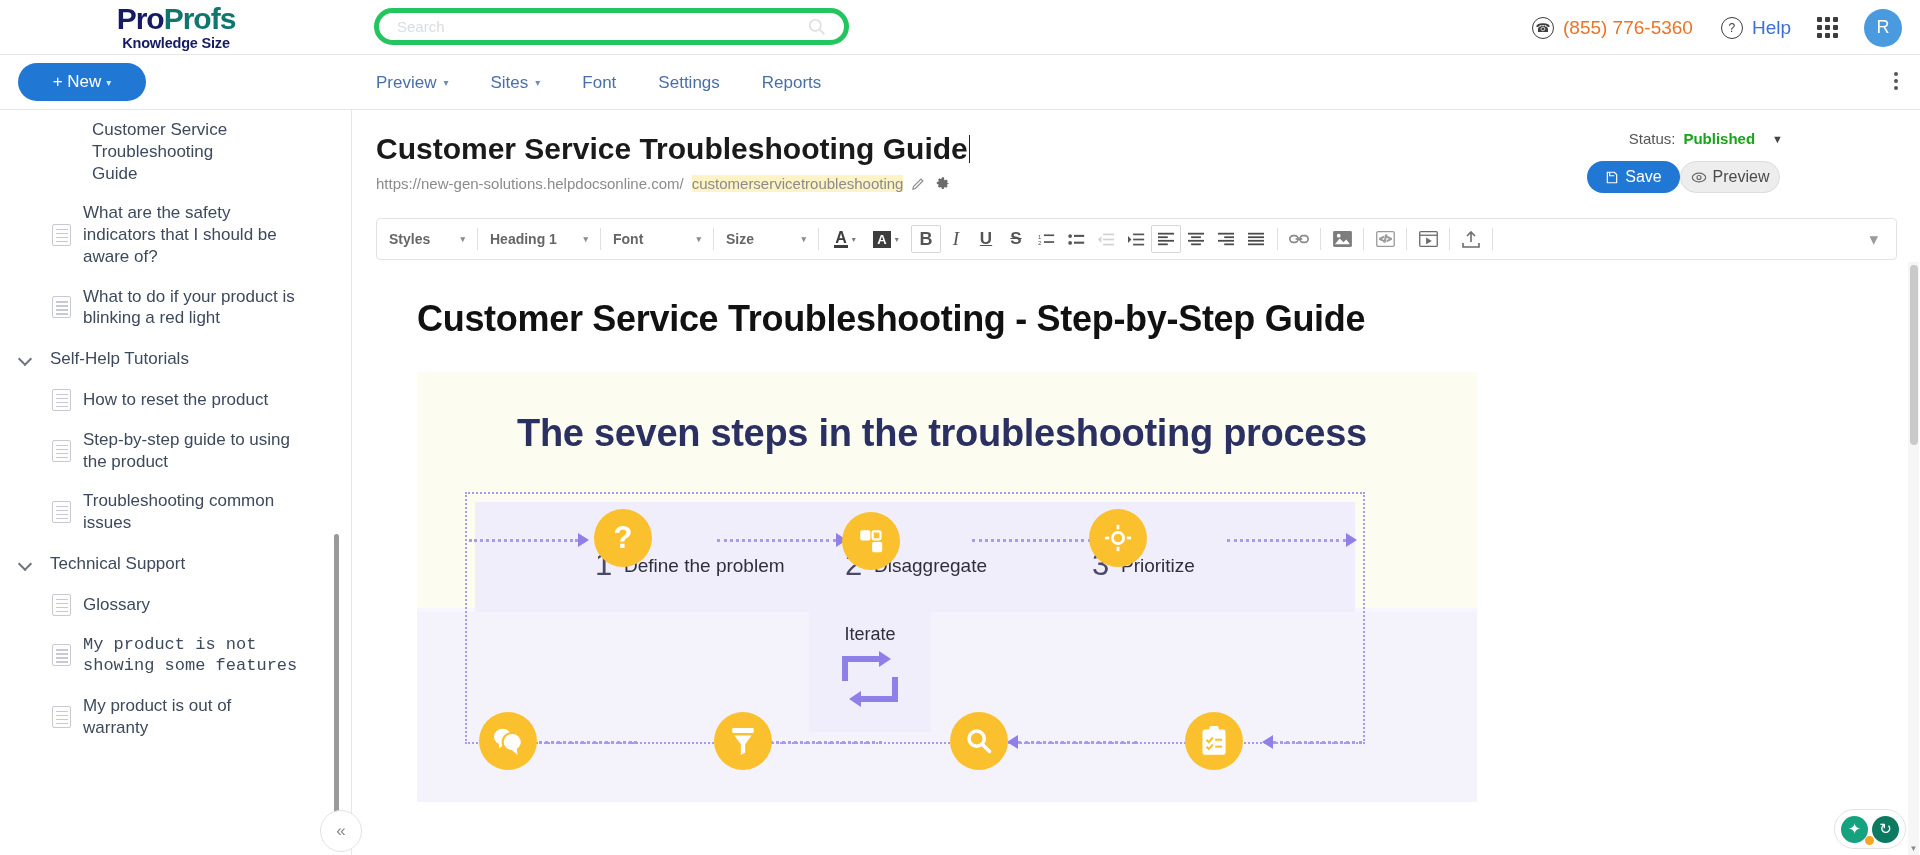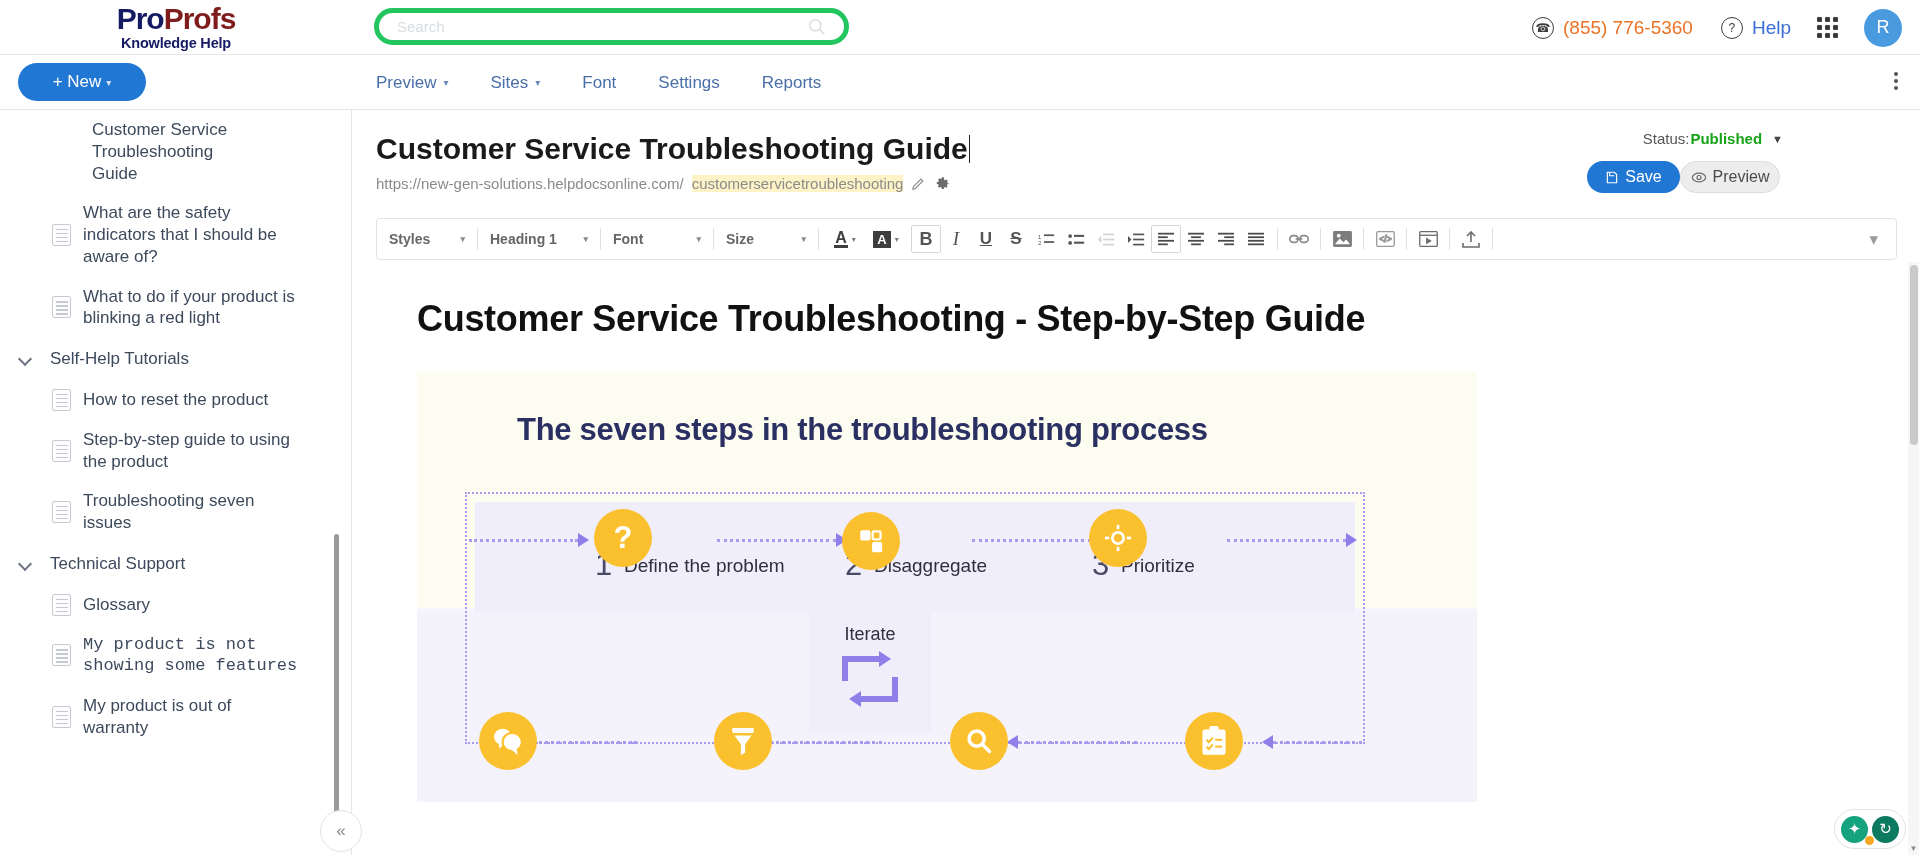--- a/index.html
+++ b/index.html
@@ -12,21 +12,21 @@
   
   .topbar {
     position: absolute; top: 0; left: 0; width: 1920px; height: 55px;
     background: #fff; border-bottom: 1px solid #e6e6e6;
     display: flex; align-items: center;
   }
   .logo-wrap { width: 352px; display: flex; flex-direction: column;
     align-items: center; justify-content: center; }
   .logo-main { font-size: 30px; font-weight: bold; letter-spacing: -1px; line-height: 1; }
   .logo-pro1 { color: #151b63; }
-  .logo-pro2 { color: #7f1d1d; }
+  .logo-pro2 { color: #0f766e; }
   .logo-sub { font-size: 14.5px; font-weight: bold; color: #151b63; letter-spacing: -0.2px; margin-top: 1px; }
 
   .searchbox {
     position: absolute; left: 374px; top: 8px; width: 475px; height: 37px;
     border: 5px solid #22c55e; border-radius: 20px; background: #fff;
     display: flex; align-items: center; padding: 0 18px;
   }
   .searchbox input {
     flex: 1; border: none; outline: none; font-size: 15px;
     color: #555; font-family: "Liberation Sans", sans-serif; background: transparent;
@@ -98,21 +98,21 @@
     font-weight: bold; color: #1a1a1a; }
   .caret-blink { display: inline-block; width: 1.5px; height: 28px; background: #222;
     vertical-align: -4px; margin-left: 1px; }
   .urlrow { position: absolute; left: 23px; top: 65px; display: flex;
     align-items: center; gap: 8px; font-size: 15px; color: #8b8b8b; }
   .url-slug { background: #fdf3c6; color: #8b8b8b; }
   .pencil-ico { width: 15px; height: 15px; cursor: pointer; }
   .gear-ico { width: 17px; height: 17px; cursor: pointer; }
 
   .status-row { position: absolute; right: 137px; top: 20px; font-size: 15px; color: #555;
-    display: flex; align-items: center; gap: 1px; }
+    display: flex; align-items: center; gap: 8px; }
   .status-val { color: #18a319; font-weight: bold; }
   .status-caret { font-size: 11px; color: #444; cursor: pointer; margin-left: 9px; }
   .btn-row { position: absolute; right: 140px; top: 51px; display: flex; }
   .btn-save { width: 93px; height: 32px; background: #2077d4; color: #fff;
     border: none; border-radius: 16px; font-size: 16px; cursor: pointer;
     display: flex; align-items: center; justify-content: center; gap: 6px;
     font-family: "Liberation Sans", sans-serif; }
   .btn-preview { width: 100px; height: 32px; background: #ededed; color: #4b4b4b;
     border: 1px solid #dcdcdc; border-radius: 16px; font-size: 16px; cursor: pointer;
     display: flex; align-items: center; justify-content: center; gap: 6px;
@@ -148,21 +148,21 @@
   .cs-arrow { position: absolute; right: 1px; width: 11px; height: 13px;
     display:flex; align-items:center; justify-content:center; color:#8a8a8a; font-size:8px; }
 
   .h1-doc { margin: 38px 0 0 40px; font-size: 36px; font-weight: bold; color: #111;
     letter-spacing: -0.3px; }
 
   
   .info { position: relative; margin: 32px 0 0 40px; width: 1060px; height: 430px;
     background: linear-gradient(180deg,#fdfcf0 0%, #fdfcf0 55%, #f7f5fd 55%, #f3f1fb 100%);
     overflow: hidden; }
-  .info-title { position: absolute; left: 100px; top: 40px; font-size: 31px;
+  .info-title { position: absolute; left: 100px; top: 40px; font-size: 38px;
     font-weight: bold; color: #2b3063; letter-spacing: -0.3px; }
   .band { position: absolute; left: 58px; top: 130px; width: 880px; height: 110px;
     background: #f1eefb; }
   .band2 { position: absolute; left: 0; top: 240px; width: 1060px; height: 190px; background:#f4f2fb; }
   .dashbox { position: absolute; left: 48px; top: 120px; width: 900px; height: 252px;
     border: 2px dotted #a99aee; }
   .circle { position: absolute; width: 58px; height: 58px; border-radius: 50%;
     background: #fbc02d; display:flex; align-items:center; justify-content:center; z-index: 5; }
   .stepnum { position: absolute; font-size: 31px; color: #4a4a66; font-weight: 500; }
   .steplbl { position: absolute; font-size: 19px; color: #2f2f3d; }
@@ -188,21 +188,21 @@
     display:flex;align-items:center;justify-content:center;color:#fff;font-size:15px; }
 </style>
 </head>
 <body>
 
 <div class="topbar">
   <div class="logo-wrap">
     <div class="logo-main">
       <span class="logo-pro1">Pro</span><span class="logo-pro2">Profs</span>
     </div>
-    <div class="logo-sub">Knowledge Help</div>
+    <div class="logo-sub">Knowledge Size</div>
   </div>
 
   <div class="searchbox">
     <input type="text" placeholder="Search" style="">
     <svg class="search-ico" viewBox="0 0 24 24" fill="none" stroke="#888" stroke-width="2">
       <circle cx="10.5" cy="10.5" r="7"></circle>
         <line x1="16" y1="16" x2="22" y2="22"></line>
     </svg>
   </div>
 
@@ -285,21 +285,21 @@
       <div class="sb-item lvl2">
         <span class="doc-ico"></span>
         <span class="sb-label" style="max-width: 215px;">How to reset the product</span>
       </div>
       <div class="sb-item lvl2">
         <span class="doc-ico"></span>
         <span class="sb-label" style="max-width: 215px;">Step-by-step guide to using the product</span>
       </div>
       <div class="sb-item lvl2">
         <span class="doc-ico"></span>
-        <span class="sb-label" style="max-width: 215px;">Troubleshooting seven issues</span>
+        <span class="sb-label" style="max-width: 215px;">Troubleshooting common issues</span>
       </div>
       <div class="sb-section">
         <span class="chev"></span>
         <span class="sb-label">Technical Support</span>
       </div>
       <div class="sb-item lvl2">
         <span class="doc-ico"></span>
         <span class="sb-label" style="max-width: 215px;">Glossary</span>
       </div>
       <div class="sb-item lvl2">

